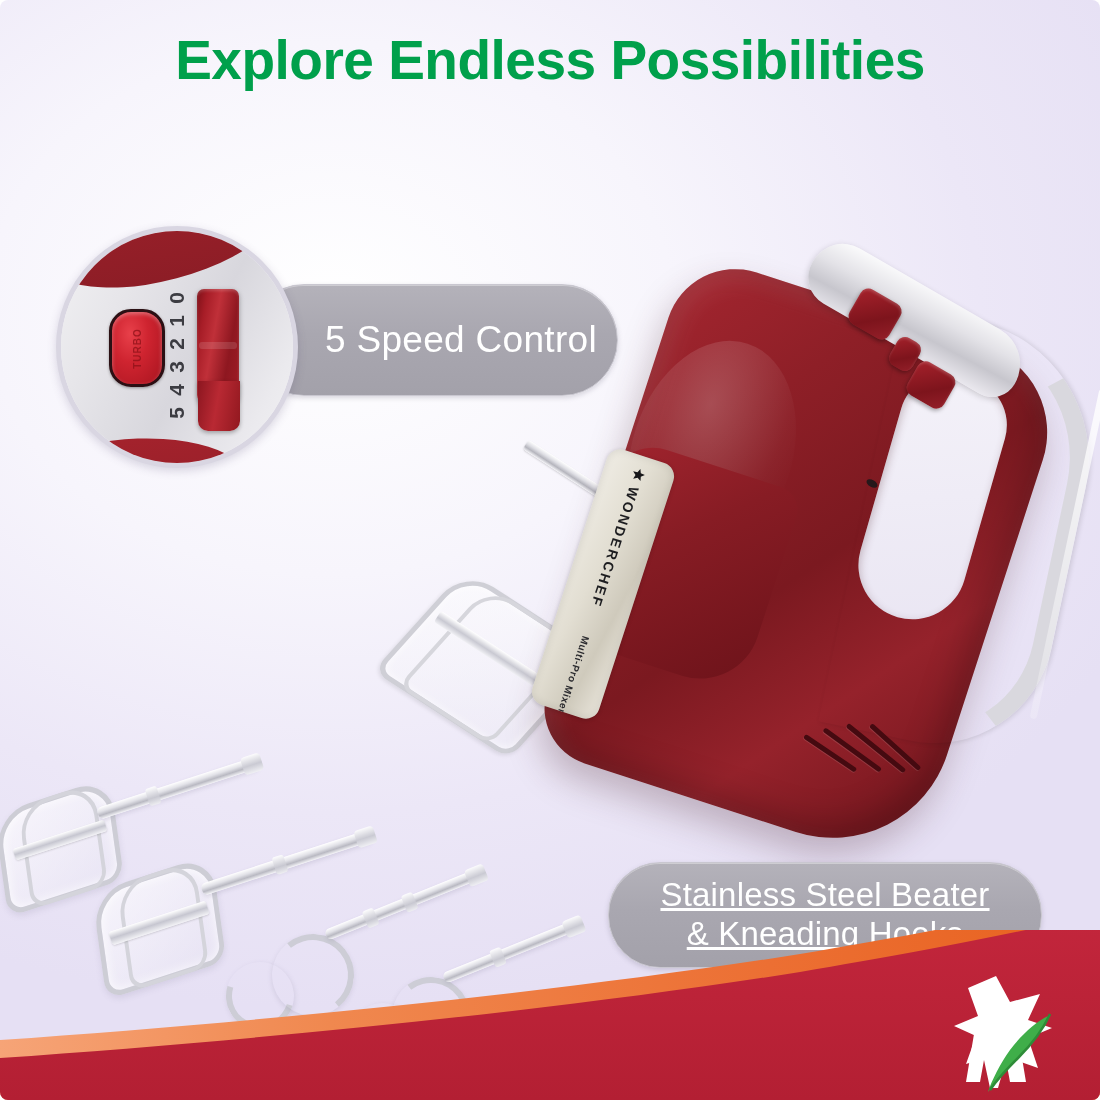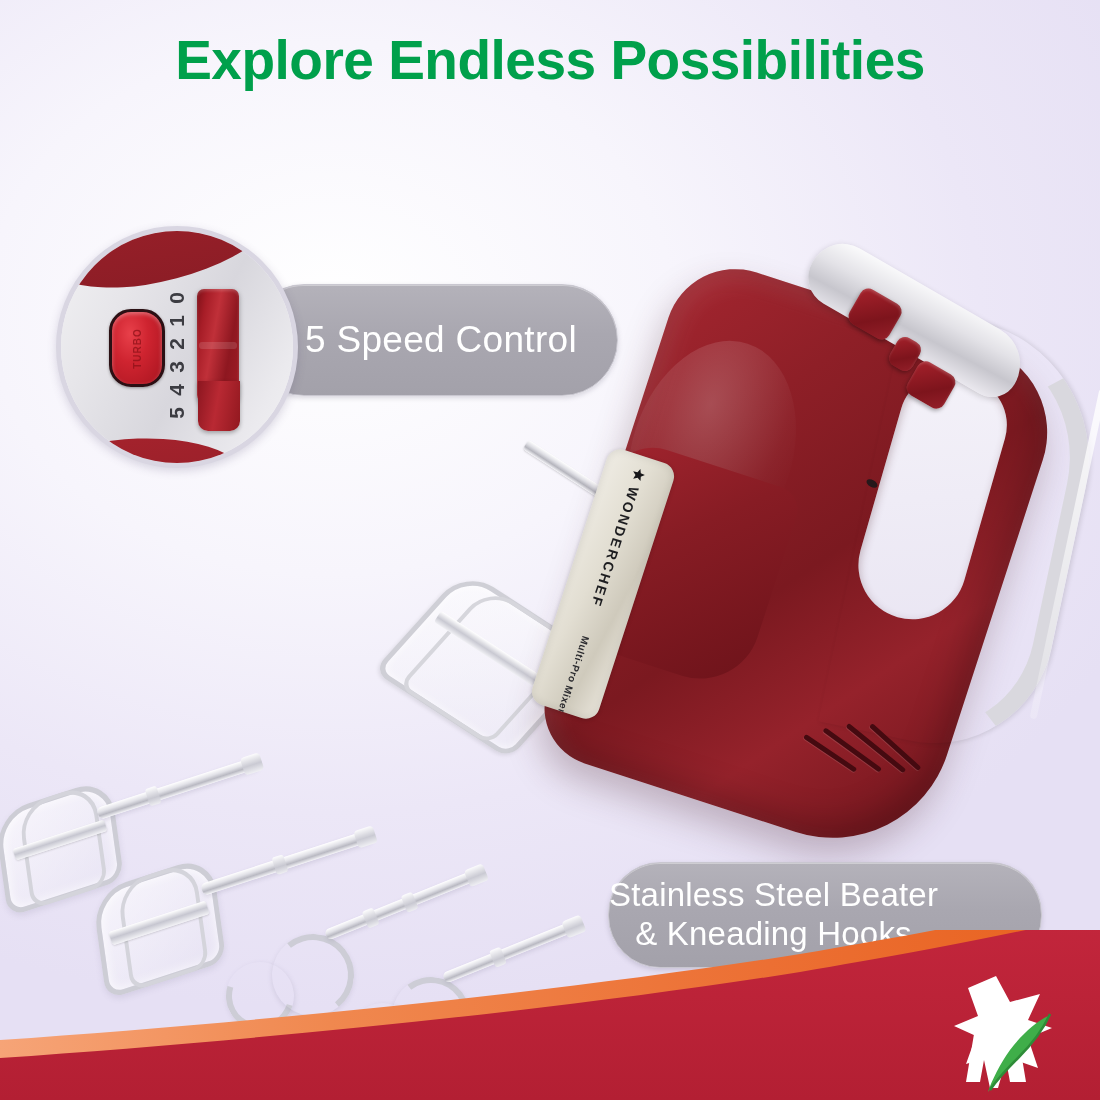--- a/index.html
+++ b/index.html
@@ -5,20 +5,21 @@
   html,body{margin:0;padding:0;}
   body{
     width:1100px;height:1100px;overflow:hidden;
     font-family:"Liberation Sans", sans-serif;
     background:#ffffff;
   }
   #stage{
     position:relative;width:1100px;height:1100px;overflow:hidden;
     background:
       radial-gradient(ellipse 900px 700px at 30% 28%, #ffffff 0%, #f7f5fc 38%, #ece7f7 72%, #e6e0f4 100%);
+    border-radius: 8px;
   }
 
   
   #heading{
     position:absolute;left:0;top:32px;width:1100px;text-align:center;
     z-index:40;
   }
   #title{
     font-size:55px;font-weight:bold;color:#00a04b;
     letter-spacing:-0.5px;line-height:1.02;
@@ -30,34 +31,34 @@
     font-family:"Liberation Sans", sans-serif;
   }
 
   
   .pill{
     position:absolute;
     background:linear-gradient(180deg,#b4b2ba 0%,#a9a7b0 45%,#a3a1aa 100%);
     border:1px solid #c9c7d0;
     box-shadow:0 2px 5px rgba(90,85,110,.22), inset 0 1px 0 rgba(255,255,255,.35);
     color:#ffffff;
-    display:flex;align-items:center;justify-content:flex-start;
+    display:flex;align-items:center;justify-content:center;
     text-align:center;
     z-index:30;
   }
   #pill-speed{
     left:248px;top:284px;width:370px;height:112px;border-radius:56px;
     font-size:37px;letter-spacing:.3px;
     padding-left:56px;box-sizing:border-box;
   }
   #pill-beater{
     left:608px;top:862px;width:432px;height:104px;border-radius:52px;
     font-size:33px;line-height:1.18;letter-spacing:.2px;
   }
-  #pill-beater .ln{display:block;}
+  #pill-beater .ln{display:block;text-decoration:underline;}
 
   
   #magnifier{
     position:absolute;left:56px;top:226px;width:232px;height:232px;
     border-radius:50%;
     border:5px solid #d9d6e2;
     background:#f2f0f5;
     overflow:hidden;
     box-shadow:0 3px 10px rgba(80,70,110,.20);
     z-index:35;

